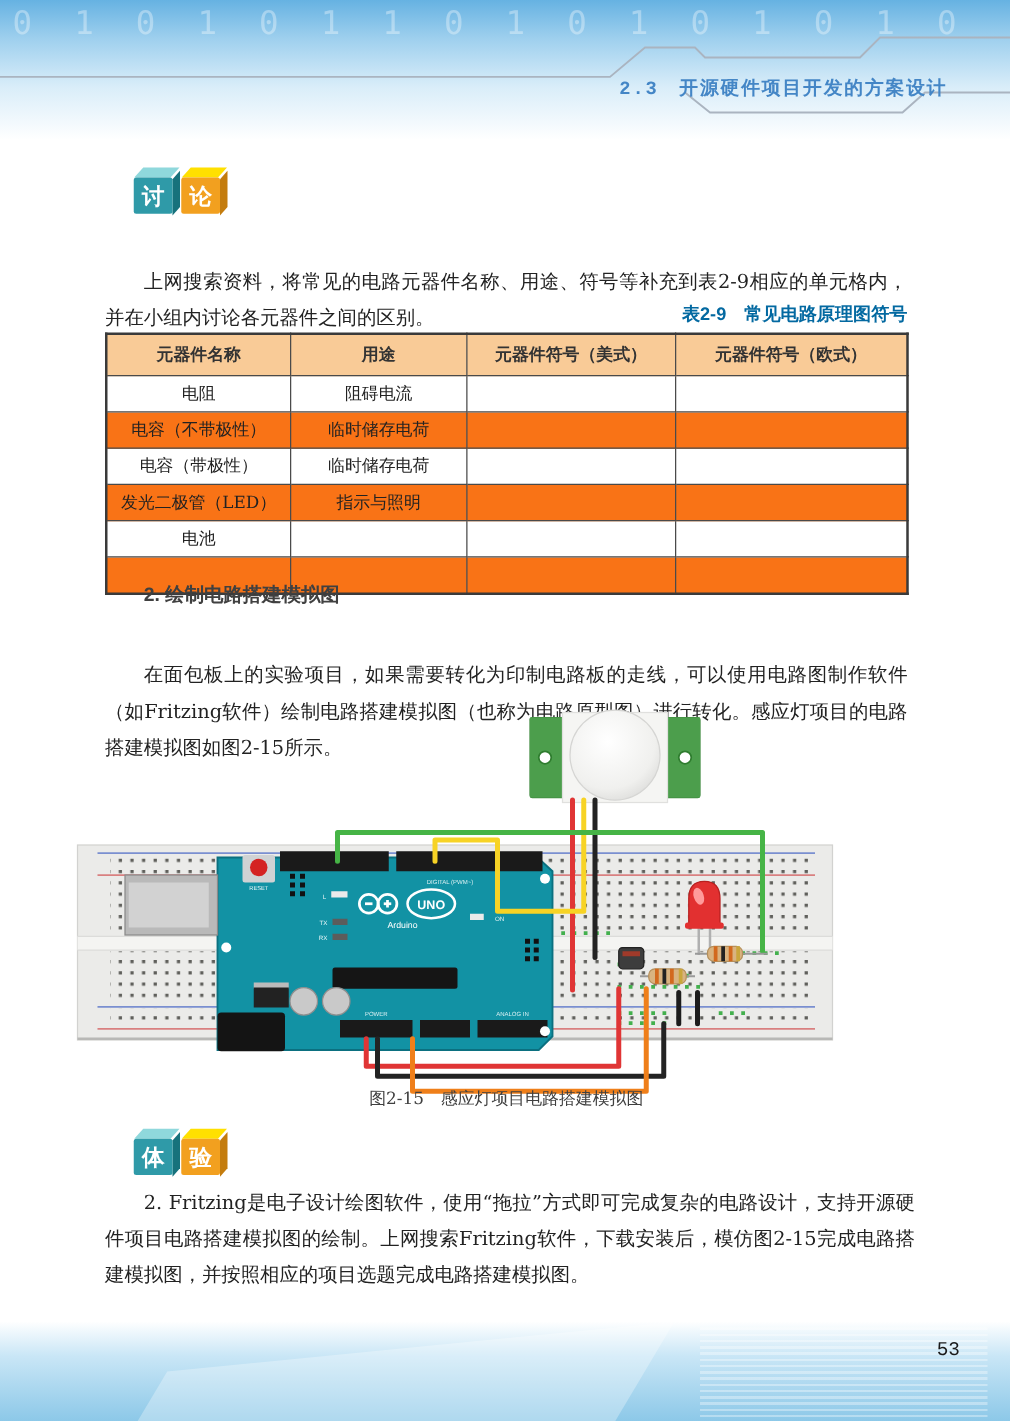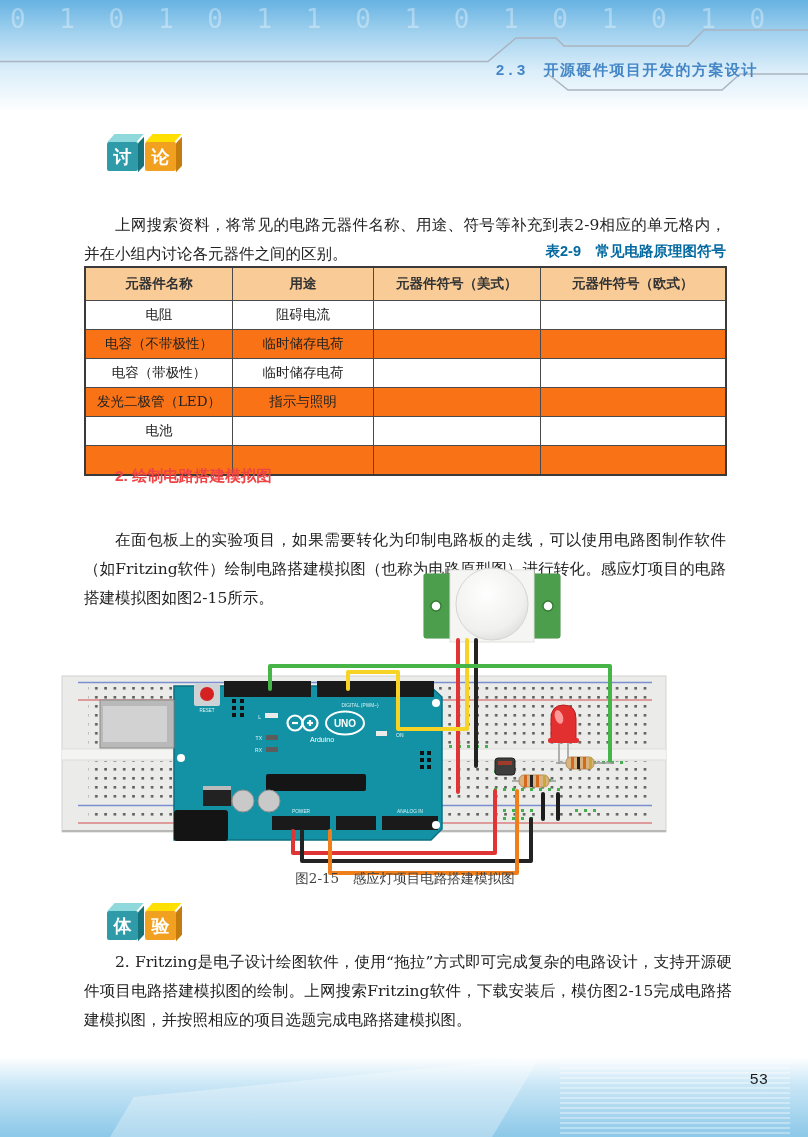--- a/index.html
+++ b/index.html
@@ -31,21 +31,21 @@
   .tbl-title{position:absolute;left:84px;width:642px;text-align:right;
         font-family:"Liberation Sans",sans-serif;font-weight:bold;font-size:14.5px;color:#0369a1;}
   table.symtbl{position:absolute;left:84px;top:266px;width:643px;border-collapse:collapse;
         font-size:13.5px;}
   table.symtbl th{background:#f9cb97;font-family:"Liberation Sans",sans-serif;font-weight:bold;
         color:#333;height:30px;border:1px solid #4a4a4a;margin-top:44px;}
   table.symtbl td{height:26px;text-align:center;border:1px solid #4a4a4a;color:#222;}
   table.symtbl tr.alt td{background:#f97316;}
   table.symtbl{border:2px solid #3a3a3a;}
   .h2{position:absolute;left:115px;font-family:"Liberation Sans",sans-serif;
-      font-weight:bold;font-size:15.5px;color:#ef4444;}
+      font-weight:bold;font-size:15.5px;color:#404040;}
   .caption{position:absolute;left:84px;width:642px;text-align:center;font-size:13.5px;color:#404040;}
   .items{position:absolute;left:84px;width:648px;font-size:15.5px;line-height:29px;text-align:justify;}
   .items p{margin:0;text-indent:2em;}
   
   .figure{position:absolute;left:50px;top:556px;}
   
   .footer{position:absolute;left:0;top:1057px;width:808px;height:80px;
      background:linear-gradient(180deg,#ffffff 0%,#c9e6f6 35%,#8cc8e8 100%);overflow:hidden;}
   .footer .deco1{position:absolute;left:120px;top:20px;width:380px;height:90px;
      background:rgba(255,255,255,0.30);transform:skewX(-35deg) rotate(-6deg);}

